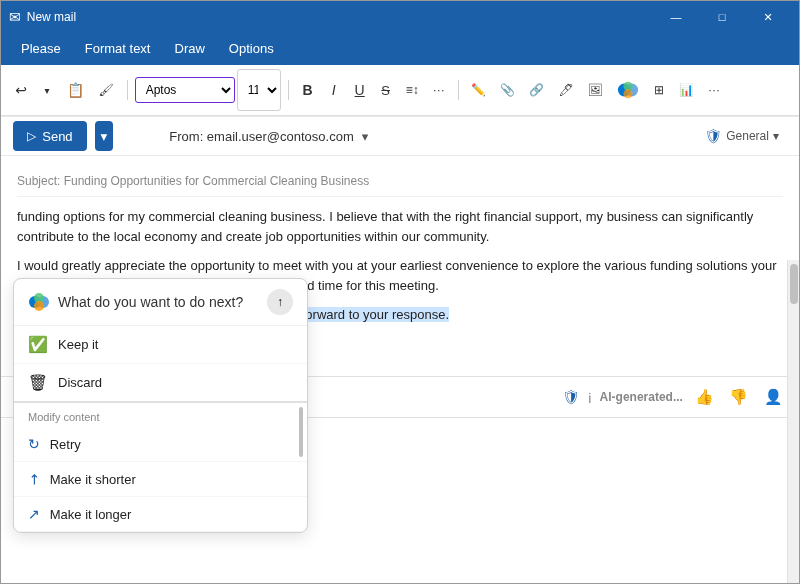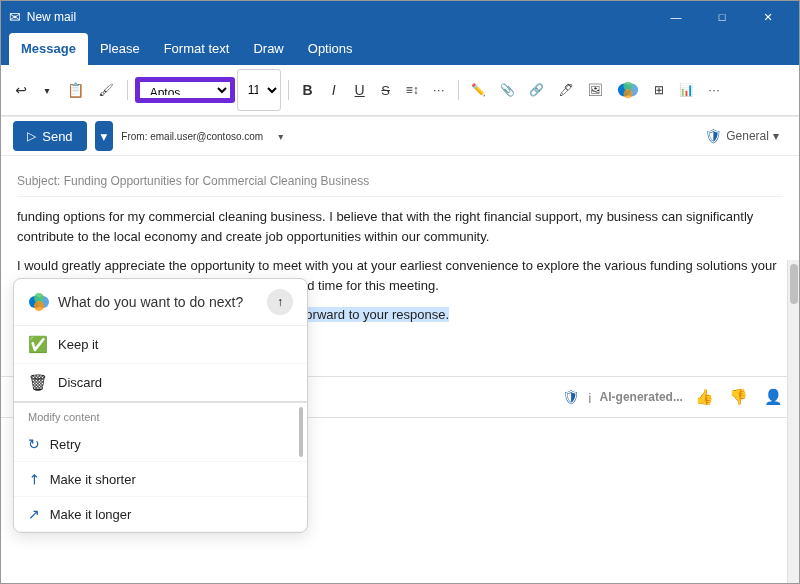--- a/index.html
+++ b/index.html
@@ -79,21 +79,21 @@
       display: flex;
       align-items: center;
       gap: 2px;
       color: #333;
       min-width: 24px;
       height: 28px;
       justify-content: center;
     }
     .toolbar-sep { width: 1px; height: 20px; background: #d0d0d0; margin: 0 3px; }
     .font-select {
-      border: 5px solid #6d28d9;
+      border: 1px solid #6d28d9;
       border-radius: 3px;
       padding: 3px 6px;
       font-size: 12px;
       background: white;
       height: 26px;
       width: 100px;
     }
     .size-select {
       border: 1px solid #d0d0d0;
       border-radius: 3px;
@@ -138,25 +138,26 @@
       border: none;
       border-radius: 4px;
       padding: 4px 6px;
       cursor: pointer;
       height: 30px;
       display: flex;
       align-items: center;
     }
     .from-email {
       flex: 1;
-      font-size: 10px;
+      font-size: 13px;
       color: #333;
       display: flex;
       align-items: center;
-      gap: 15px;
+      gap: 8px;
+      margin-left: 48px;
     }
     .from-dropdown { cursor: pointer; color: #555; }
     .general-btn {
       display: flex;
       align-items: center;
       gap: 4px;
       background: transparent;
       border: none;
       cursor: pointer;
       color: #555;
@@ -336,23 +337,20 @@
       <span>New mail</span>
     </div>
     <div class="title-bar-controls">
       <button class="title-bar-btn">—</button>
       <button class="title-bar-btn">□</button>
       <button class="title-bar-btn close">✕</button>
     </div>
   </div>
 
   <div class="ribbon-tabs">
-    <div class="ribbon-tab active">
-      <span>Message</span>
-    </div>
     <div class="ribbon-tab">
       <span>Please</span>
     </div>
     <div class="ribbon-tab">
       <span>Format text</span>
     </div>
     <div class="ribbon-tab">
       <span>Draw</span>
     </div>
     <div class="ribbon-tab">

